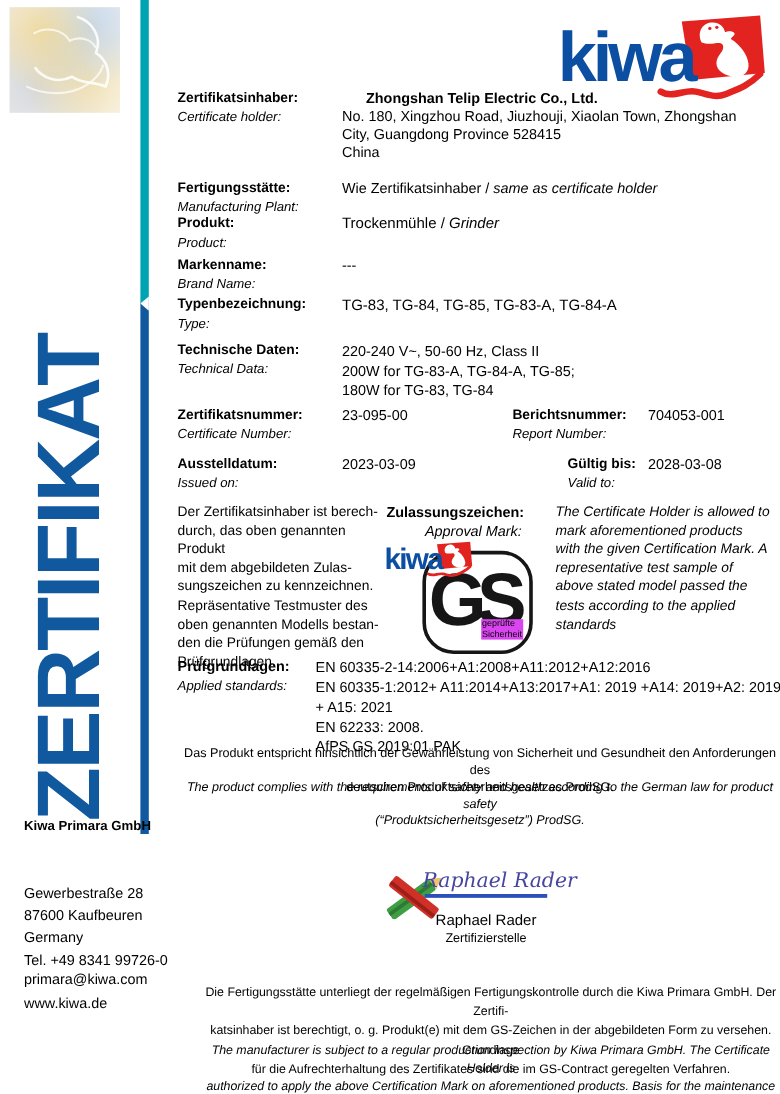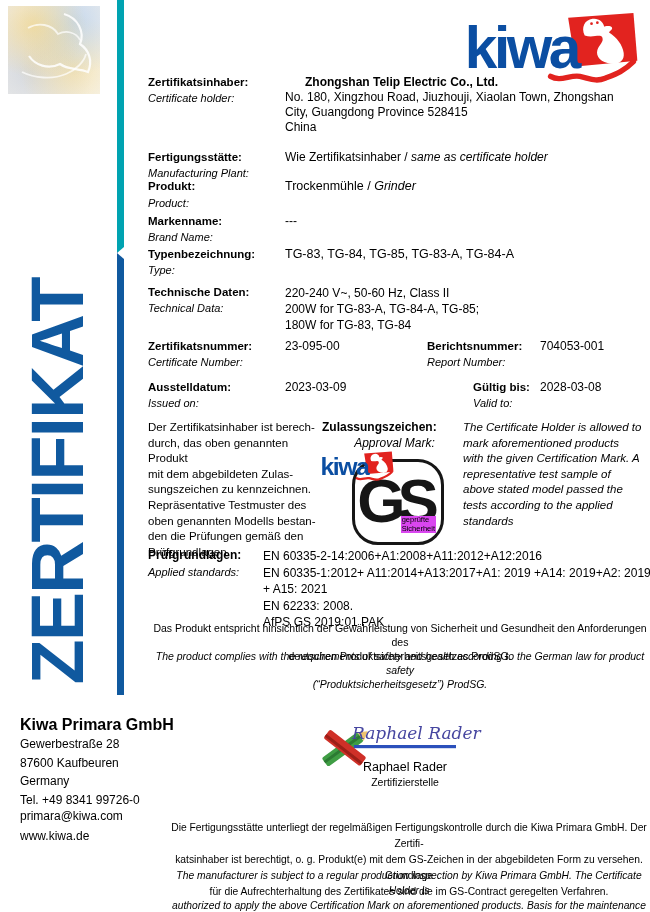--- a/index.html
+++ b/index.html
@@ -51,21 +51,21 @@
             border-radius:26px; background:#fff; z-index:2; }
   .gs-letters { font-size:62px; font-weight:800; letter-spacing:-8px; line-height:78px;
                 text-align:center; color:#161616; margin-left:-8px; }
   .gs-caption { position:absolute; right:5px; bottom:9px; font-size:7.5px; line-height:8.5px;
                 background:#d946ef; padding:0 1px; white-space:pre-line; }
 
   .prodsg-de { left:150px; top:621px; width:500px; text-align:center; font-size:10.5px; line-height:14px; }
   .prodsg-en { left:150px; top:649px; width:500px; text-align:center; font-size:10.5px; line-height:14px; font-style:italic; }
 
   
-  .contact-company { left:20px; top:716px; font-size:16px; font-weight:bold; }
+  .contact-company { left:20px; top:683px; font-size:11px; font-weight:bold; }
   .contact-lines { left:20px; top:735px; font-size:12px; line-height:18.5px; }
   .contact-link { left:20px; font-size:12px; }
   .sig-svg { left:318px; top:722px; }
   .sig-name { left:320px; top:760px; width:170px; text-align:center; font-size:12.5px; }
   .sig-role { left:320px; top:776px; width:170px; text-align:center; font-size:10.5px; }
   .legal-de { left:170px; top:820px; width:478px; text-align:center; font-size:10.3px; line-height:16px; }
   .legal-en { left:170px; top:868px; width:478px; text-align:center; font-size:10.3px; line-height:15px; font-style:italic; }
 </style>
 </head>
 <body>

